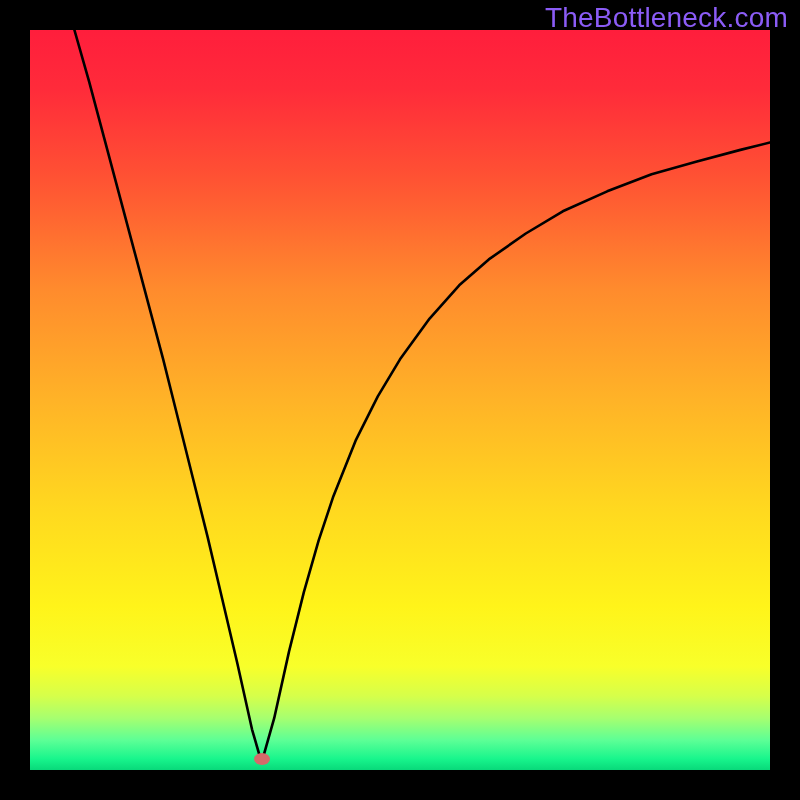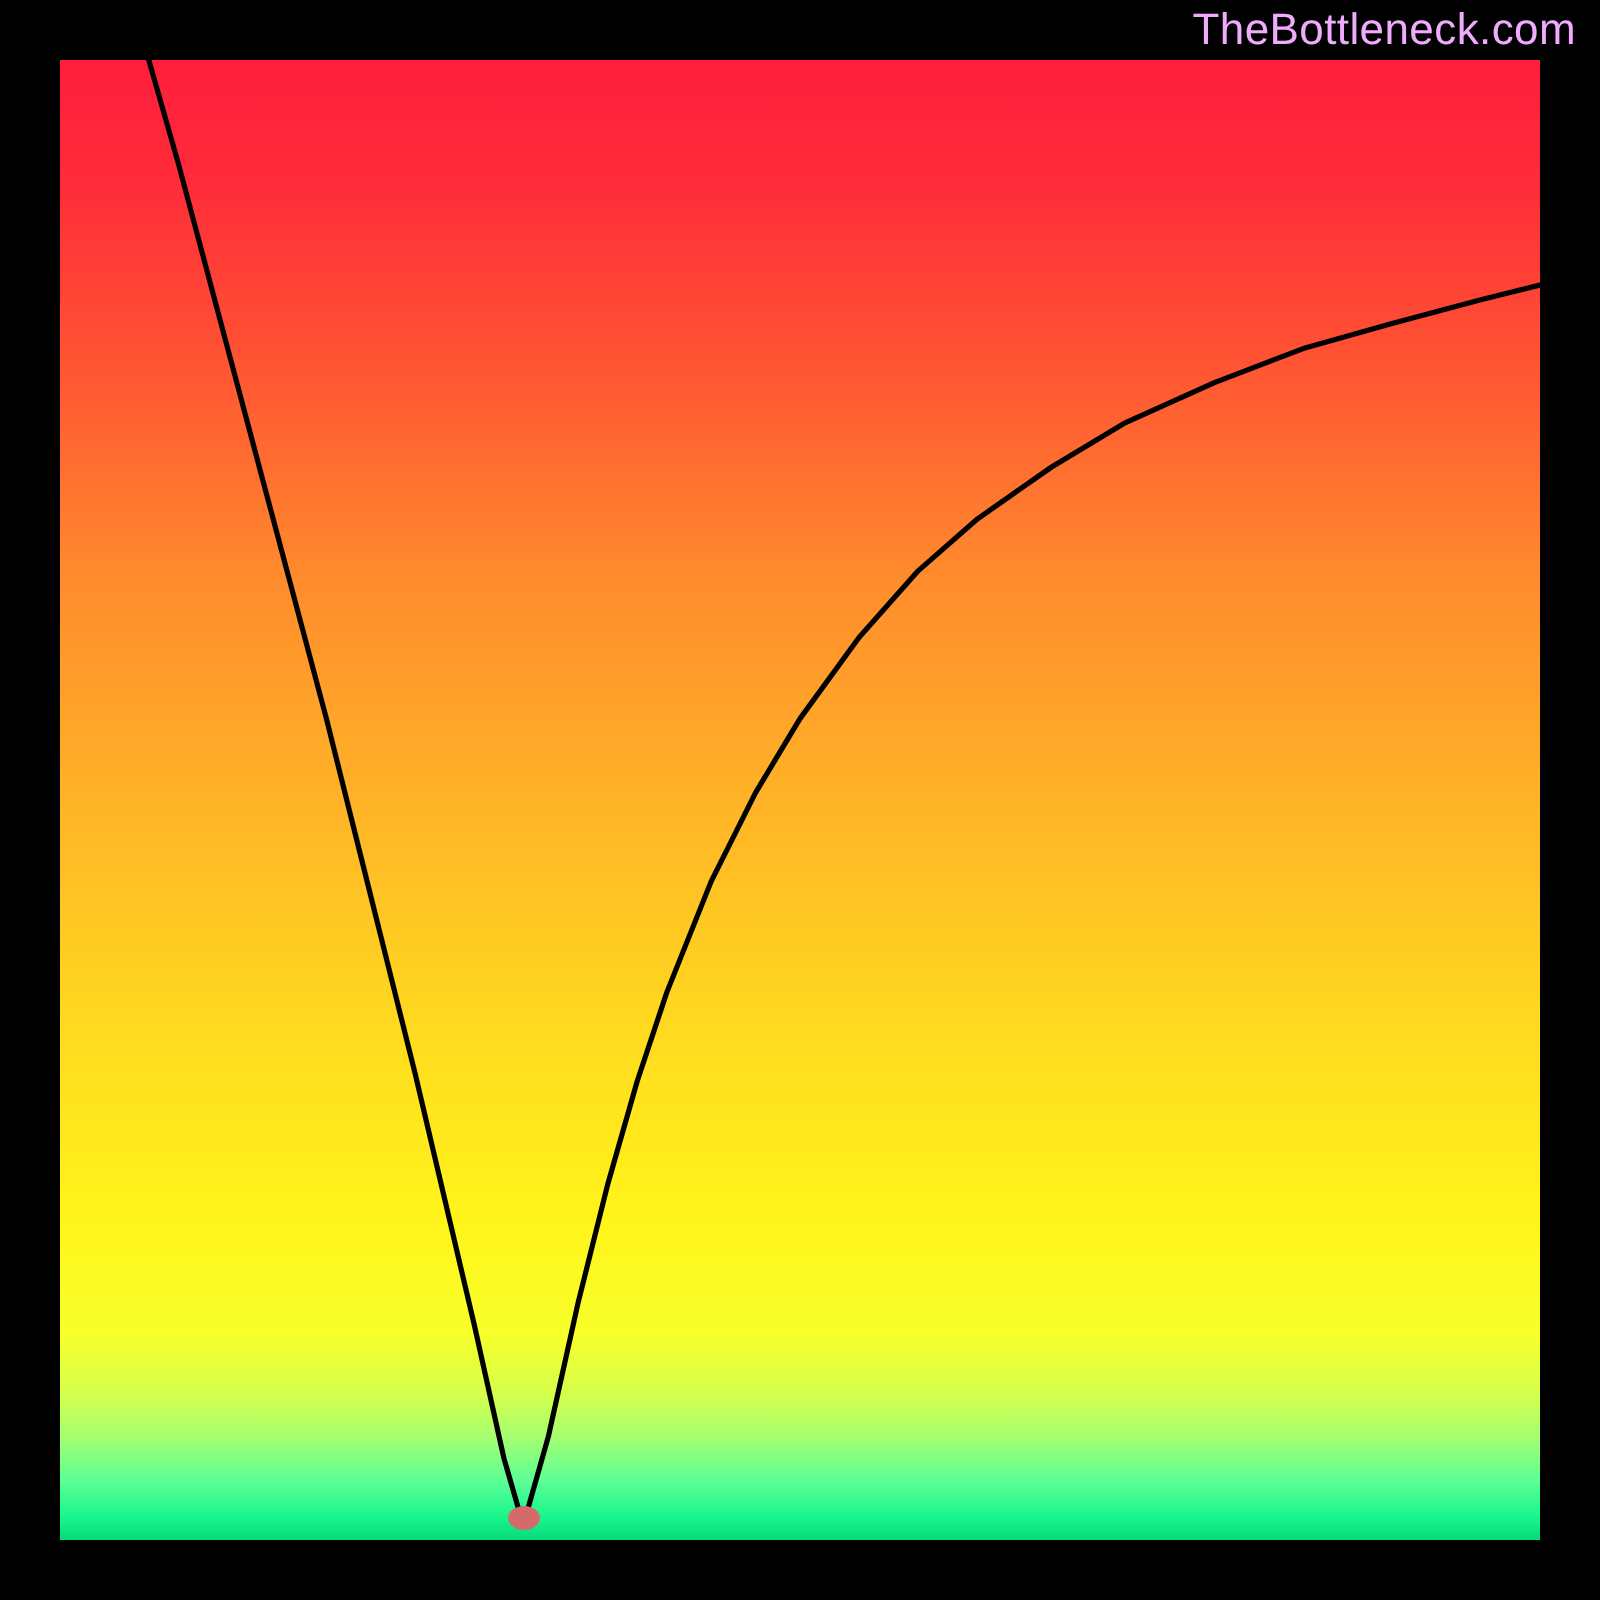--- a/index.html
+++ b/index.html
@@ -14,22 +14,22 @@
   .frame {
     position: relative;
     width: 800px;
     height: 800px;
     background: #000;
   }
   .watermark {
     position: absolute;
     top: 2px;
     right: 12px;
-    color: #f0abfc;
-    font-size: 22px;
+    color: #8b5cf6;
+    font-size: 28px;
     font-weight: 500;
     letter-spacing: 0.2px;
     z-index: 5;
   }
   .plot-area {
     position: absolute;
     left: 30px;
     top: 30px;
     width: 740px;
     height: 740px;

